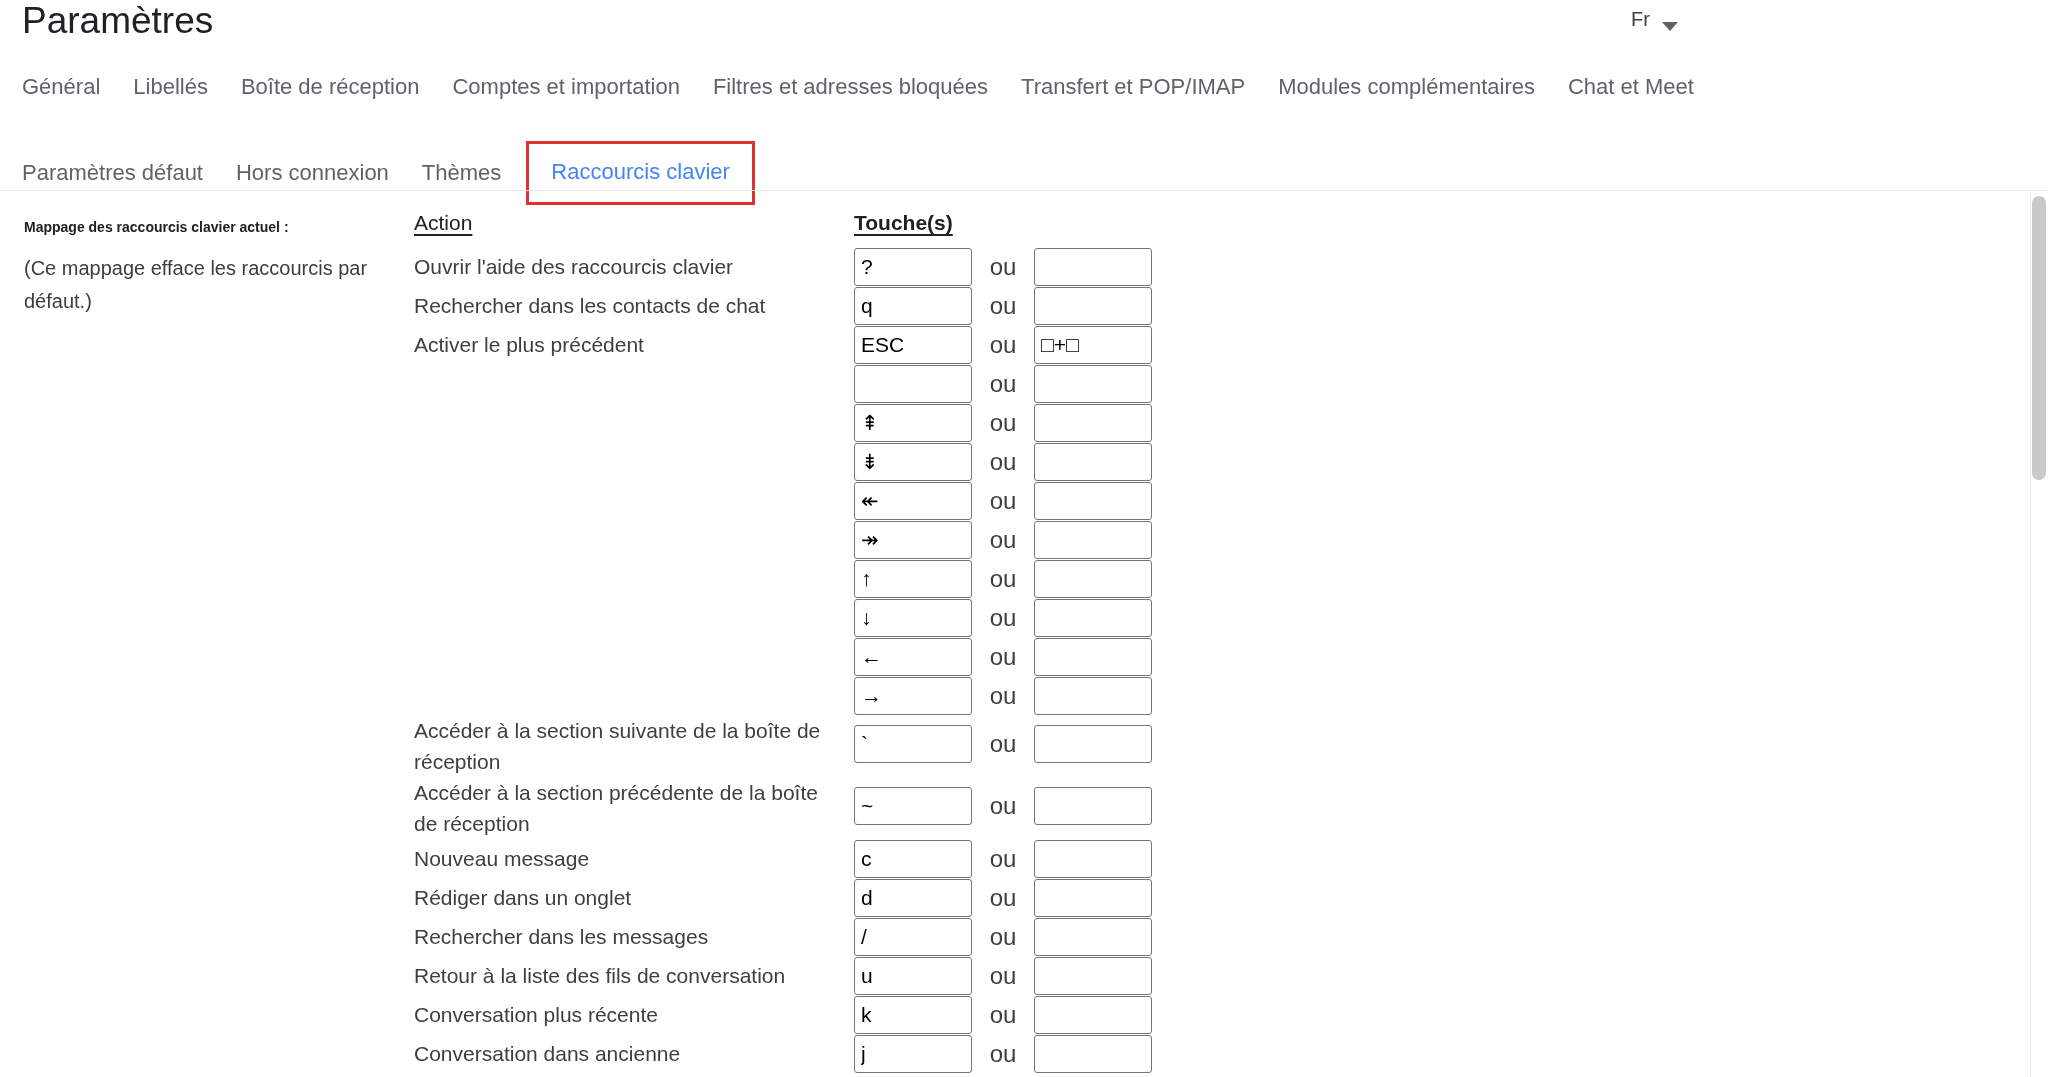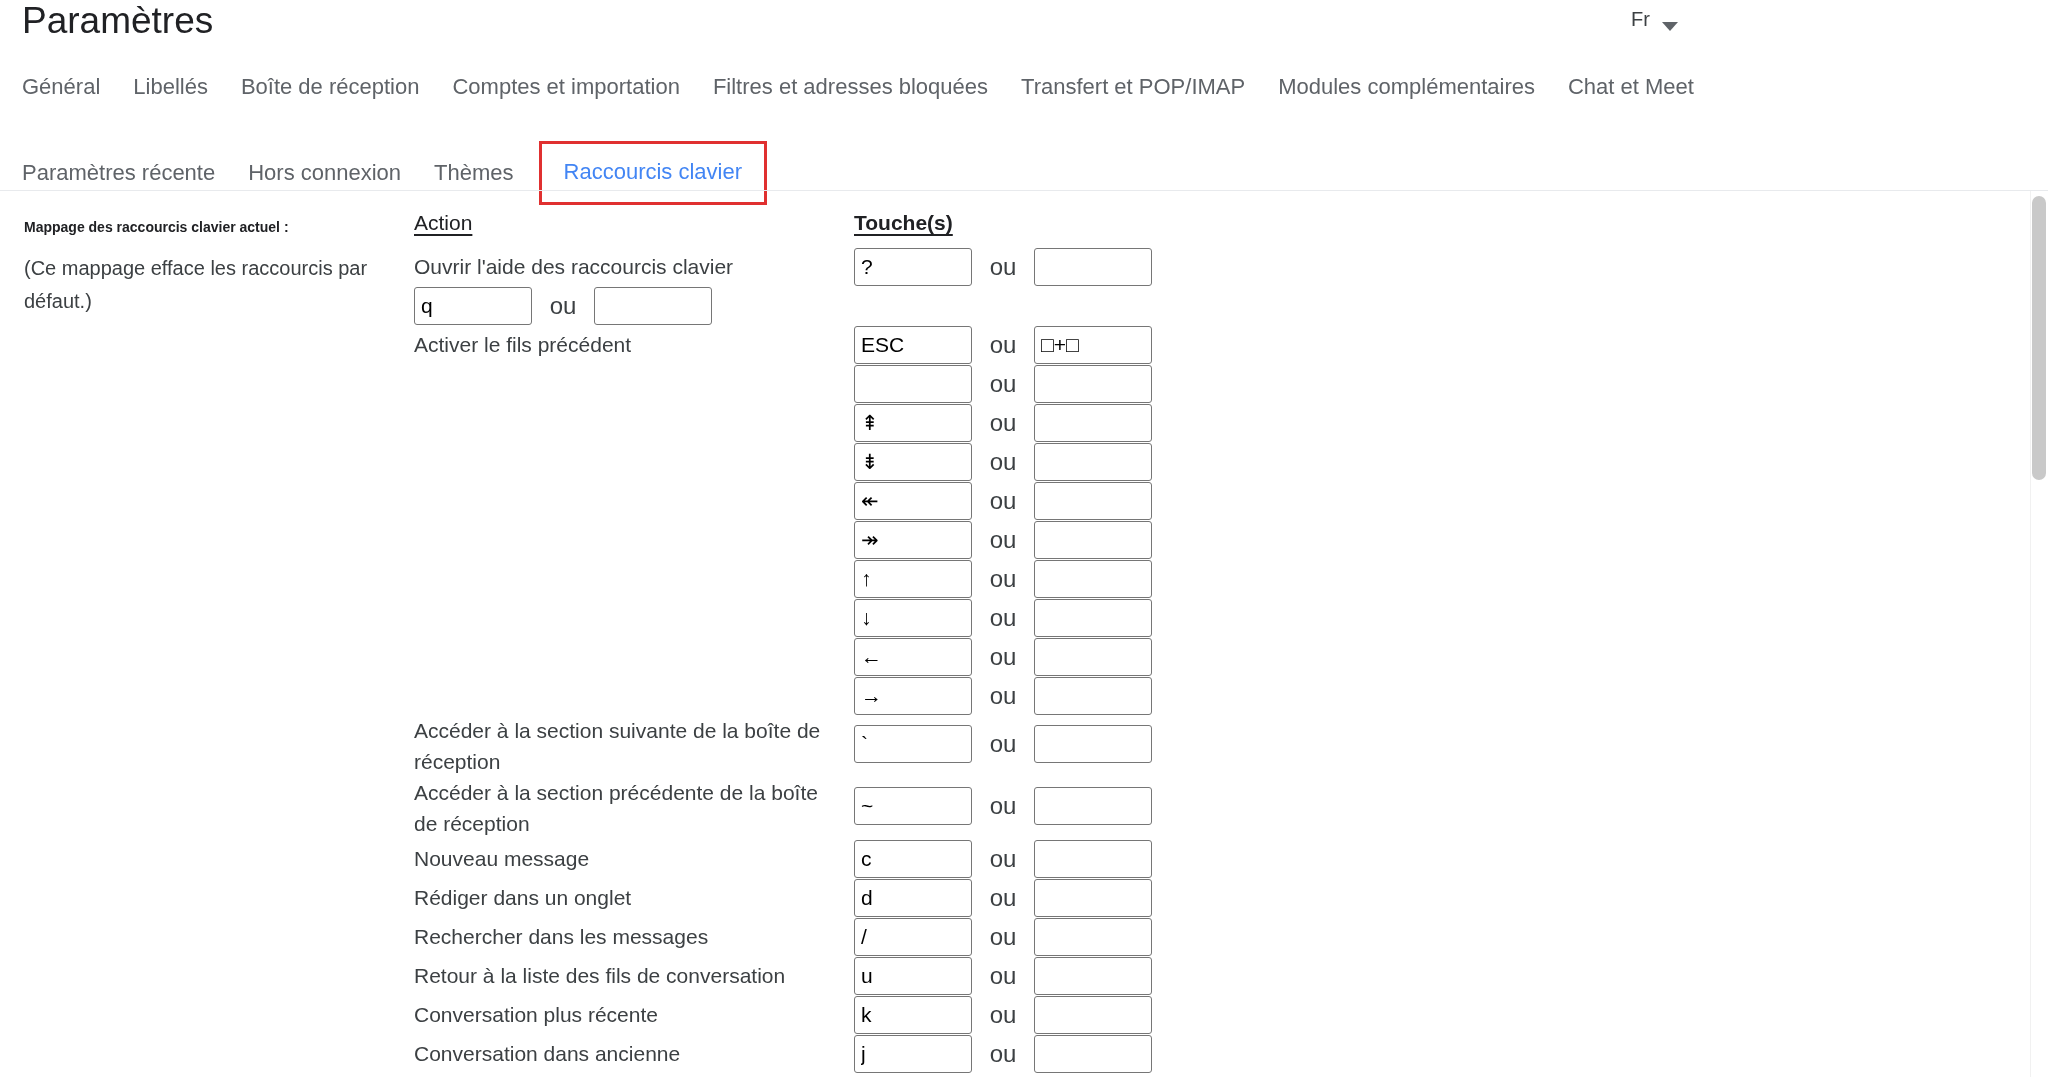--- a/index.html
+++ b/index.html
@@ -226,21 +226,21 @@
       <span class="tab">Général</span>
       <span class="tab">Libellés</span>
       <span class="tab">Boîte de réception</span>
       <span class="tab">Comptes et importation</span>
       <span class="tab">Filtres et adresses bloquées</span>
       <span class="tab">Transfert et POP/IMAP</span>
       <span class="tab">Modules complémentaires</span>
       <span class="tab">Chat et Meet</span>
     </div>
   <div class="tabs-row row2" id="tabrow2">
-      <span class="tab">Paramètres récente</span>
+      <span class="tab">Paramètres défaut</span>
       <span class="tab">Hors connexion</span>
       <span class="tab">Thèmes</span>
       <span class="tab-highlight"><span class="tab active">Raccourcis clavier</span></span>
     </div>
 
   <div class="tabs-underline"></div>
 
   <div class="content">
 
     <div class="left-col">
@@ -256,28 +256,29 @@
       <div id="rows">
           <div class="srow">
             <div class="label">Ouvrir l'aide des raccourcis clavier</div>
             <div class="keycell">
               <input class="kinput" type="text" value="?" style="">
               <div class="ou">ou</div>
               <input class="kinput wide2" type="text" style="">
             </div>
           </div>
           <div class="srow">
+            <div class="label">Rechercher dans les contacts de chat</div>
             <div class="keycell">
               <input class="kinput" type="text" value="q" style="">
               <div class="ou">ou</div>
               <input class="kinput wide2" type="text" style="">
             </div>
           </div>
           <div class="srow">
-            <div class="label">Activer le fils précédent</div>
+            <div class="label">Activer le plus précédent</div>
             <div class="keycell">
               <input class="kinput" type="text" value="ESC" style="">
               <div class="ou">ou</div>
               <input class="kinput wide2" type="text" value="□+□" style="">
             </div>
           </div>
           <div class="srow nolabel">
             <div class="label">&nbsp;</div>
             <div class="keycell">
               <input class="kinput" type="text" style="">

